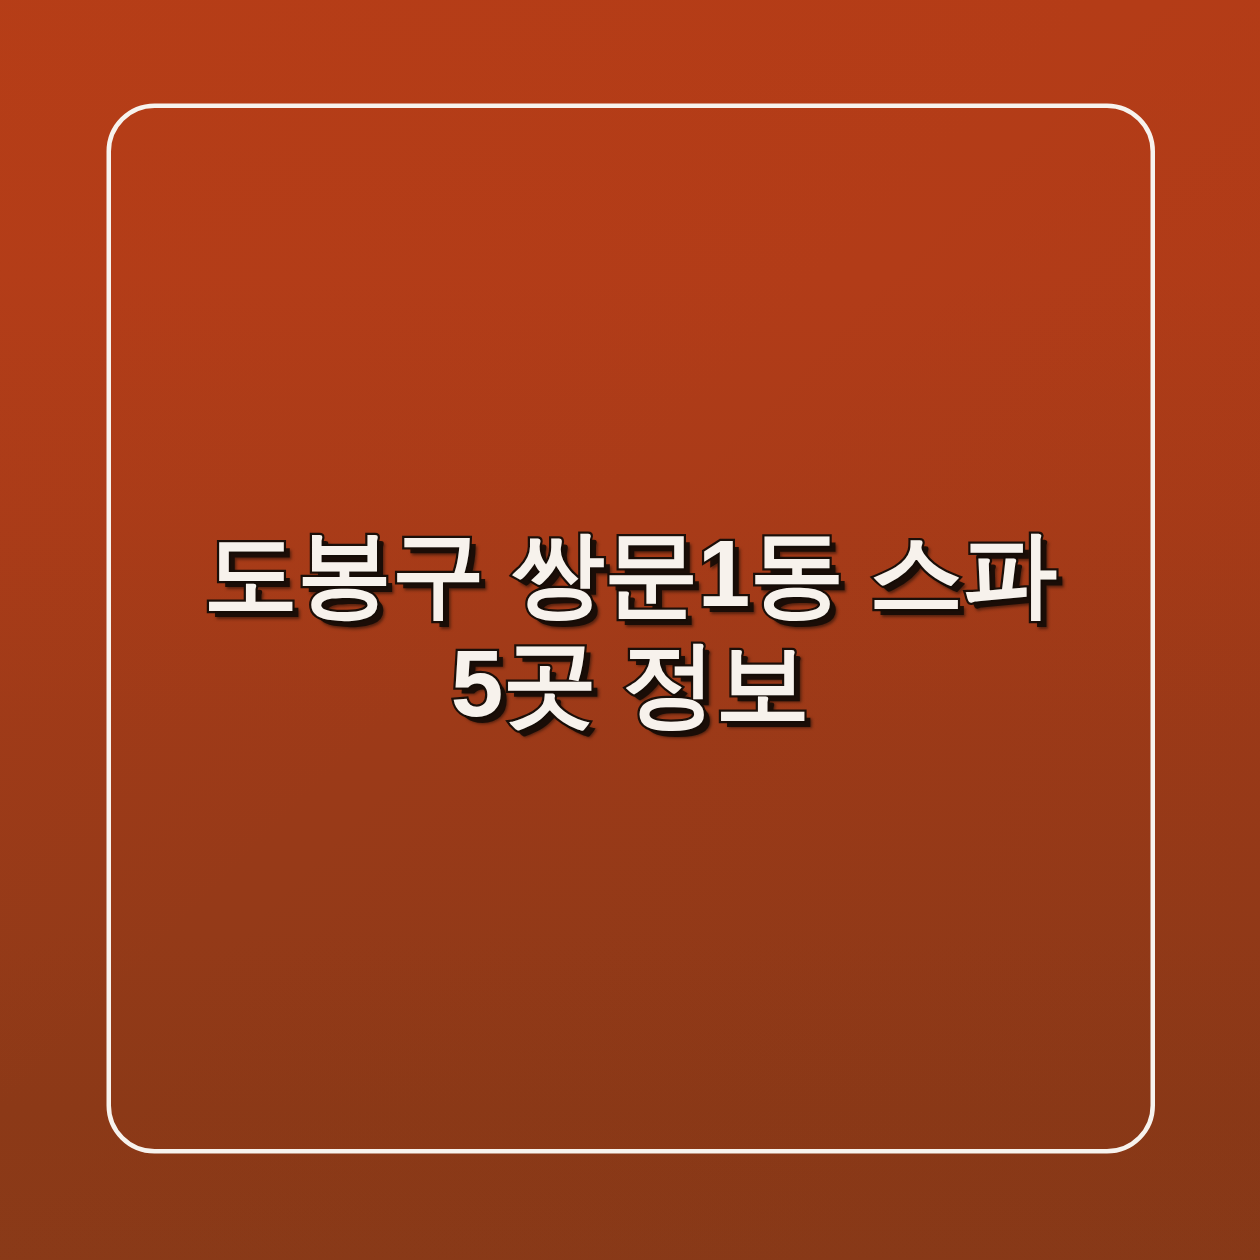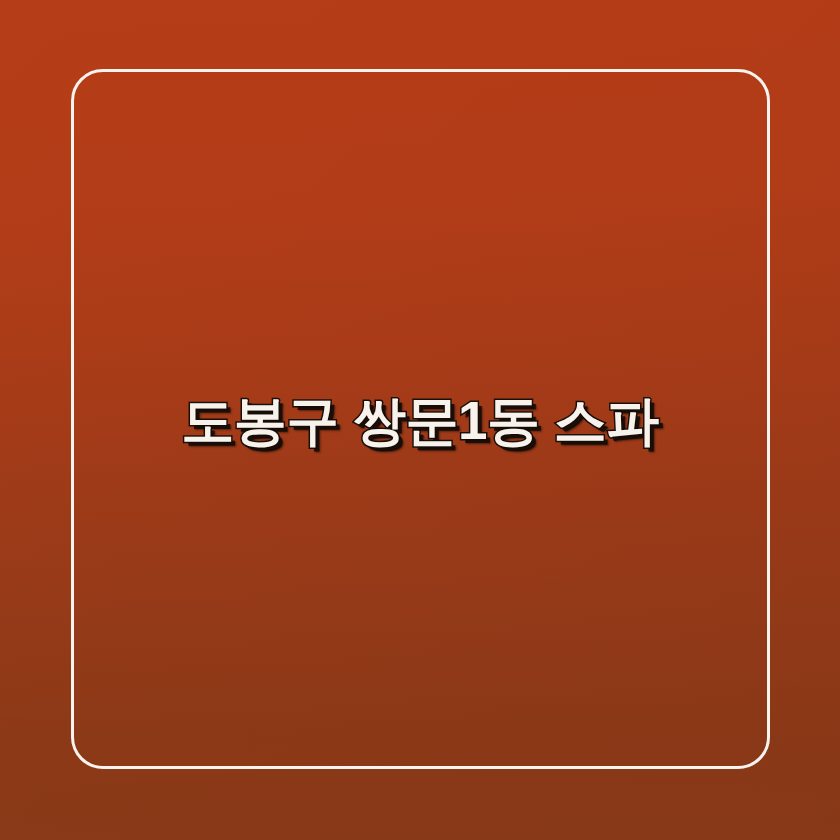--- a/index.html
+++ b/index.html
@@ -66,36 +66,37 @@
     z-index: 3;
     pointer-events: none;
   }
 
   .title-line {
     display: block;
     width: 100%;
     text-align: center;
     font-family: "Liberation Sans", "DejaVu Sans", sans-serif;
     font-weight: 700;
-    font-size: 53px;
+    font-size: 63px;
     line-height: 73px;
     letter-spacing: -0.5px;
     color: #f7f2ec;
     white-space: nowrap;
     -webkit-text-stroke: 3px #1b0f09;
     paint-order: stroke fill;
     text-shadow:
        4px 4px 0 rgba(22,12,7,0.92),
        5px 5px 2px rgba(22,12,7,0.55);
   }
 </style>
 </head>
 <body>
 
 <div id="poster">
 
   <div id="frame"></div>
 
   <div id="title-block">
     <span class="title-line">도봉구 쌍문1동 스파</span>
+    <span class="title-line">5곳 정보</span>
   </div>
 
 </div>
 
 </body></html>

